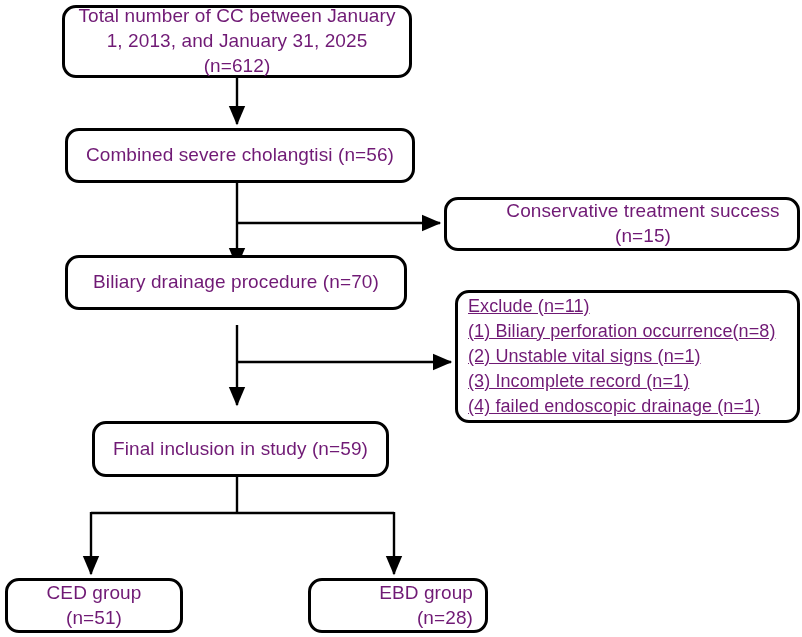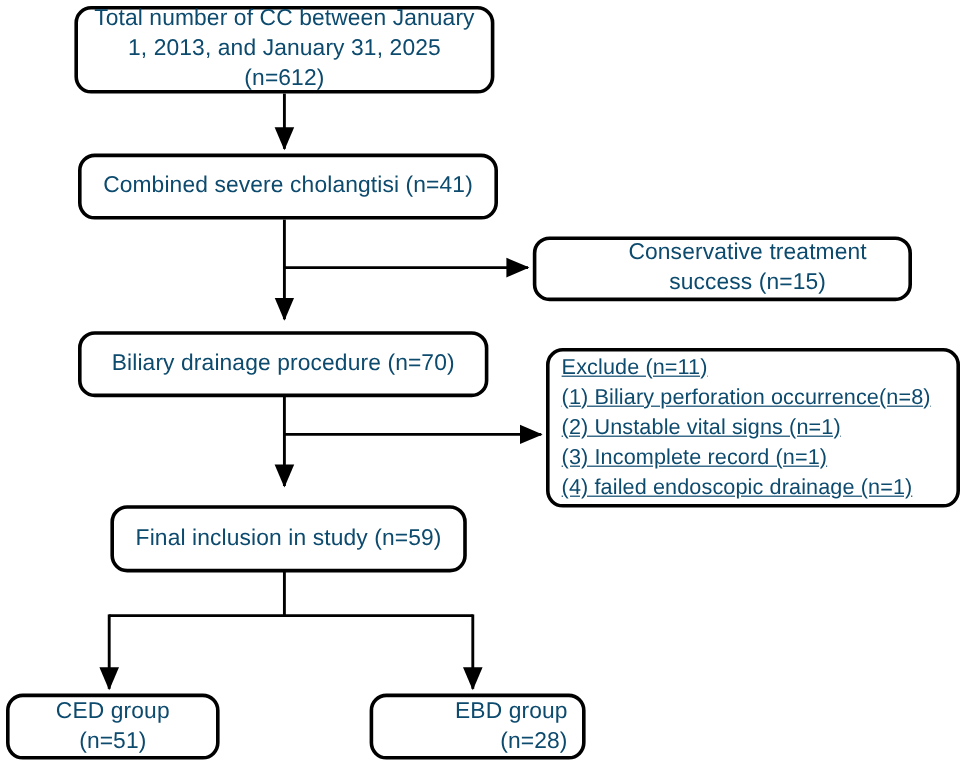--- a/index.html
+++ b/index.html
@@ -26,21 +26,21 @@
     height: 637px;
   }
   .node {
     position: absolute;
     box-sizing: border-box;
     border: 3px solid #000000;
     border-radius: 14px;
     background: #ffffff;
     display: flex;
     align-items: center;
-    color: #0c4a6e;
+    color: #701a75;
     font-size: 19px;
     line-height: 1.30;
     letter-spacing: 0.1px;
     z-index: 2;
   }
   .node.center {
     justify-content: center;
     text-align: center;
   }
   .node.leftalign {
@@ -52,22 +52,22 @@
     white-space: pre-line;
     display: block;
     width: 100%;
   }
   .node.leftalign .label {
     padding: 0 10px;
   }
   
   #node-total        { left: 62px;  top: 5px;   width: 350px; height: 73px; }
   #node-cholangitis  { left: 65px;  top: 128px; width: 350px; height: 55px; }
-  #node-conservative { left: 444px; top: 197px; width: 316px; height: 54px; padding-left: 42px; }
-  #node-drainage     { left: 65px;  top: 276px; width: 342px; height: 55px; }
+  #node-conservative { left: 444px; top: 197px; width: 356px; height: 54px; padding-left: 42px; }
+  #node-drainage     { left: 65px;  top: 255px; width: 342px; height: 55px; }
   #node-exclude      { left: 455px; top: 290px; width: 345px; height: 133px; }
   #node-final        { left: 92px;  top: 421px; width: 297px; height: 56px; }
   #node-ced          { left: 5px;   top: 578px; width: 178px; height: 55px; }
   #node-ebd          { left: 308px; top: 578px; width: 180px; height: 55px; text-align: right; }
   #node-exclude .label { font-size: 18px; line-height: 1.40; text-decoration: underline; }
 </style>
 </head>
 <body>
 
 <div id="flow-canvas">
@@ -97,21 +97,21 @@
       <line x1="394" y1="512" x2="394" y2="574" marker-end="url(#arrowhead)"></line>
     </g>
   </svg>
 
   <div class="node center" id="node-total">
     <span class="label">Total number of CC  between January
 1, 2013, and January 31, 2025 (n=612)</span>
   </div>
 
   <div class="node center" id="node-cholangitis">
-    <span class="label">Combined severe cholangtisi (n=41)</span>
+    <span class="label">Combined severe cholangtisi (n=56)</span>
   </div>
 
   <div class="node center" id="node-conservative">
     <span class="label">Conservative treatment success (n=15)</span>
   </div>
 
   <div class="node center" id="node-drainage">
     <span class="label">Biliary drainage procedure (n=70)</span>
   </div>
 

